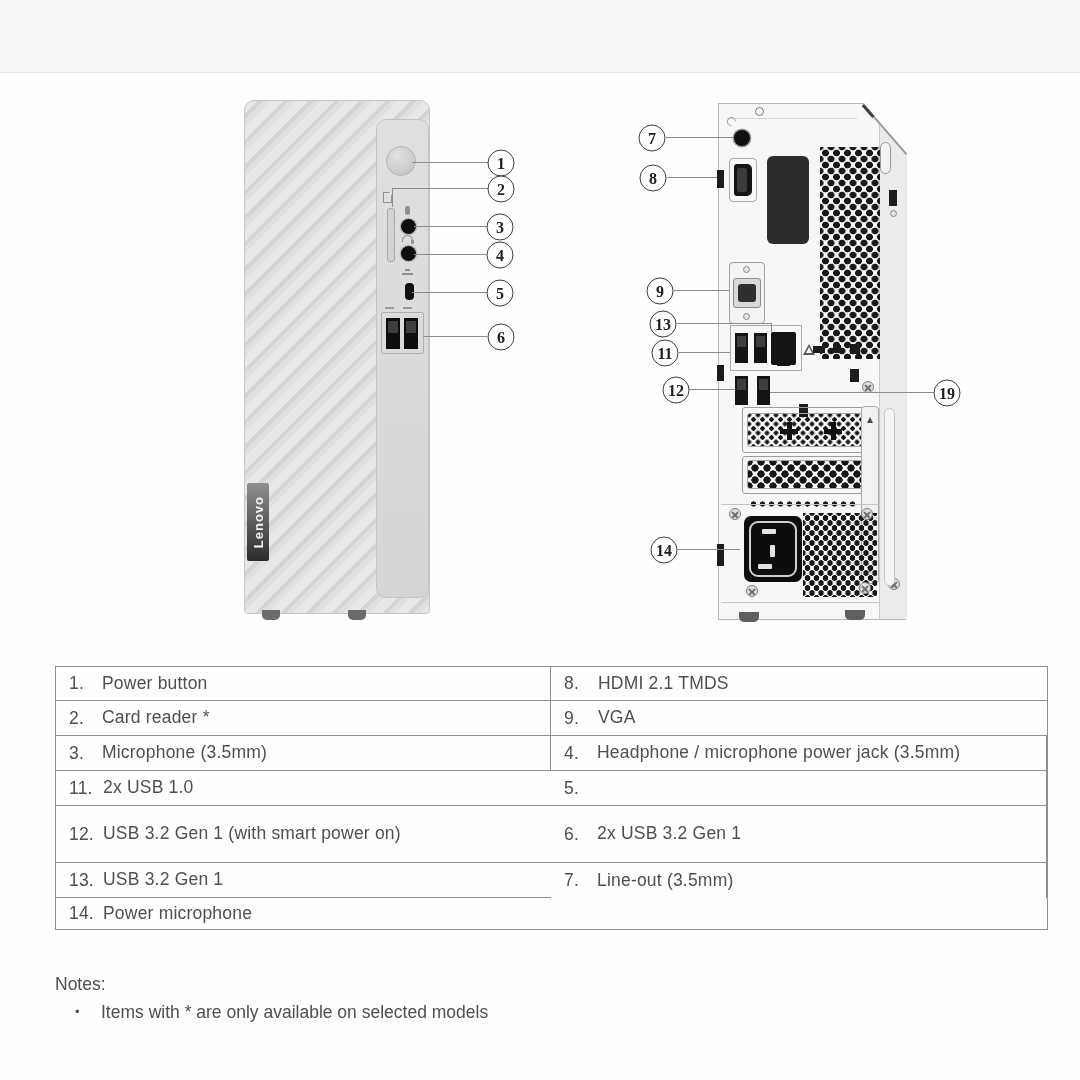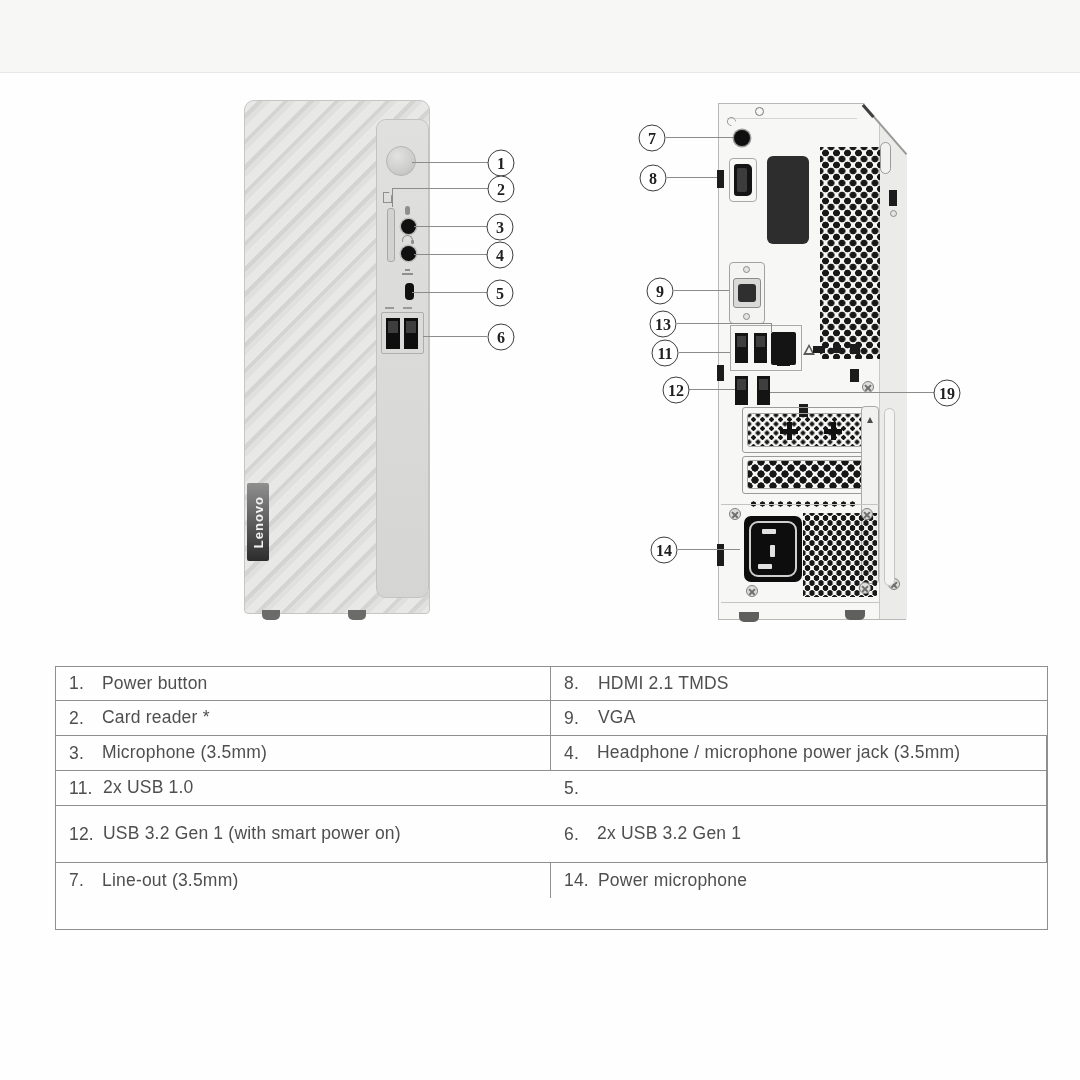--- a/index.html
+++ b/index.html
@@ -313,23 +313,34 @@
         <span class="num">5.</span>
       </div>
       <div class="cell right">
         <span class="num">12.</span>
         <span class="label">USB 3.2 Gen 1 (with smart power on)</span>
       </div>
       <div class="cell left">
         <span class="num">6.</span>
         <span class="label">2x USB 3.2 Gen 1</span>
       </div>
+      <div class="cell right">
+        <span class="num">13.</span>
+        <span class="label">USB 3.2 Gen 1</span>
+      </div>
       <div class="cell left lastrow">
         <span class="num">7.</span>
         <span class="label">Line-out (3.5mm)</span>
       </div>
       <div class="cell right lastrow">
         <span class="num">14.</span>
         <span class="label">Power microphone</span>
       </div>
     </div>
 
+  <div class="notes">
+    <div class="ntitle">Notes:</div>
+    <div class="note-line">
+      <span class="bullet">•</span>
+      <span class="ntext">Items with * are only available on selected models</span>
+    </div>
+  </div>
 </div>
 
 </body></html>

